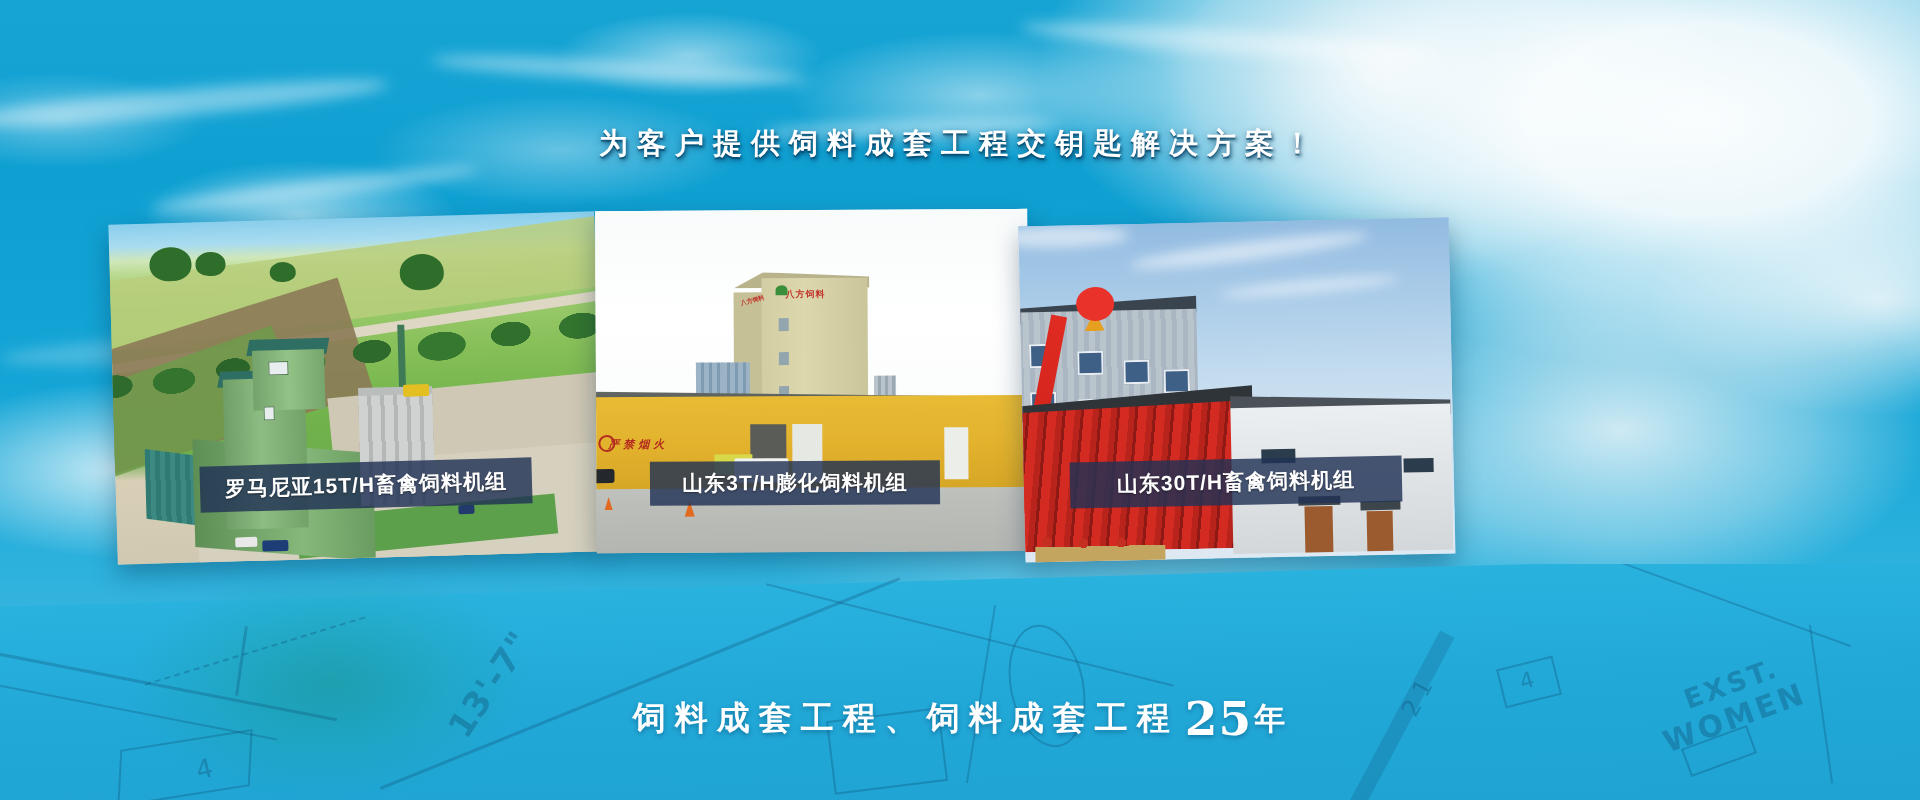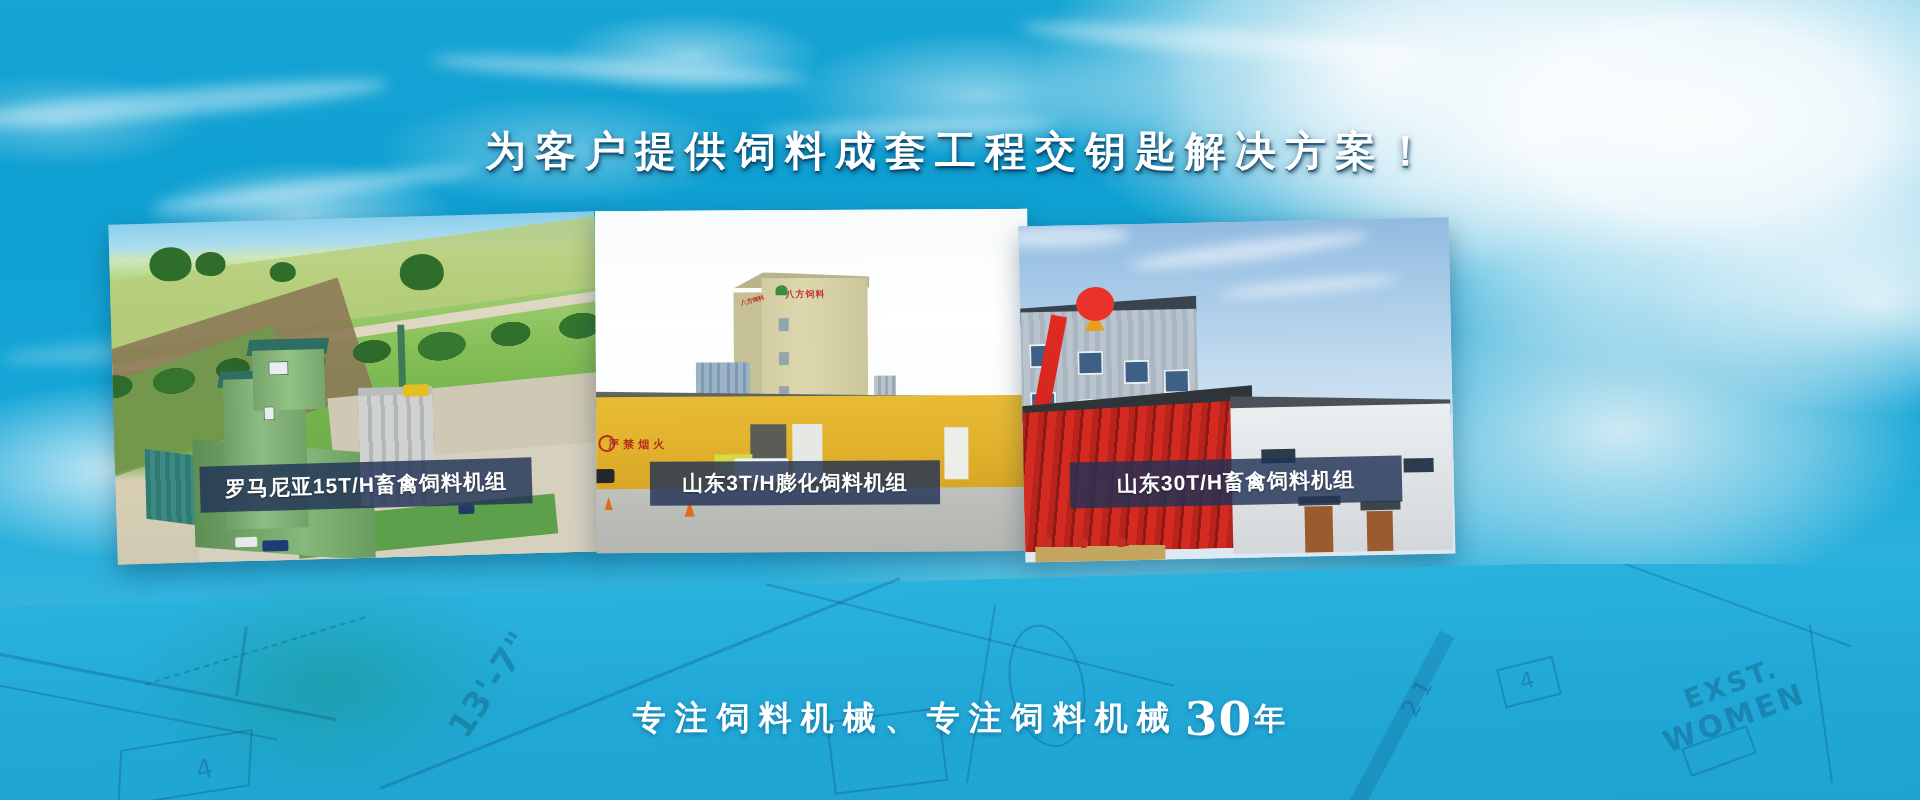--- a/index.html
+++ b/index.html
@@ -37,21 +37,21 @@
   .sky-wisp.w4{left:760px;top:120px;width:300px;height:16px;transform:rotate(-2deg);}
   .sky-wisp.w5{left:0px;top:330px;width:520px;height:30px;transform:rotate(-3deg);opacity:.55;}
   .sky-wisp.w6{left:1020px;top:30px;width:420px;height:24px;transform:rotate(4deg);}
 
   
   .headline{
     position:absolute;left:0;top:124px;width:1920px;
     text-align:center;
     font-family:"DejaVu Serif","Liberation Serif",serif;
     font-weight:700;
-    font-size:41px;
+    font-size:29px;
     letter-spacing:9px;
     color:#ffffff;
     text-shadow:
       0 2px 0 rgba(0,60,95,.55),
       0 3px 7px rgba(0,50,85,.55),
       2px 3px 3px rgba(0,55,90,.45);
     white-space:nowrap;
     z-index:6;
   }
 
@@ -125,21 +125,21 @@
   .p2 .tw{position:absolute;background:#93a6ad;}
   .p2 .tw1{left:193px;top:118px;width:10px;height:13px;}
   .p2 .tw2{left:193px;top:152px;width:10px;height:13px;}
   .p2 .tw3{left:193px;top:186px;width:10px;height:13px;}
   .p2 .silo2{position:absolute;top:162px;width:28px;height:58px;background:repeating-linear-gradient(90deg,#9cb3c6 0 5px,#7f9bb2 5px 8px);}
   .p2 .s1{left:110px;}
   .p2 .s2{left:136px;}
   .p2 .silo3{position:absolute;left:288px;top:176px;width:22px;height:44px;background:repeating-linear-gradient(90deg,#b8c3cb 0 4px,#9aa8b2 4px 7px);}
   .p2 .hall{position:absolute;left:-10px;top:196px;width:460px;height:92px;background:linear-gradient(180deg,#e8bb35 0%,#e2b22d 55%,#d6a626 100%);}
   .p2 .hall-roof{position:absolute;left:-10px;top:186px;width:460px;height:22px;background:linear-gradient(180deg,#6b6f6b 0%,#4e524e 100%);clip-path:polygon(0 20%,100% 55%,100% 100%,0 100%);}
-  .p2 .nofire{position:absolute;left:22px;top:236px;font-size:11px;color:#b42b1f;font-weight:700;letter-spacing:4px;}
+  .p2 .nofire{position:absolute;left:22px;top:236px;font-size:11px;color:#b42b1f;font-weight:700;letter-spacing:4px;font-style:italic;}
   .p2 .nofire-ic{position:absolute;left:12px;top:234px;width:13px;height:13px;border:2px solid #b42b1f;border-radius:50%;}
   .p2 .door{position:absolute;background:#5a5c58;}
   .p2 .d1{left:164px;top:224px;width:36px;height:58px;}
   .p2 .d2{left:206px;top:224px;width:30px;height:58px;background:#e6e8e4;}
   .p2 .d3{left:358px;top:228px;width:24px;height:52px;background:#eceee9;}
   .p2 .truck{position:absolute;left:148px;top:258px;width:54px;height:24px;background:#f0f2ef;border-radius:2px;}
   .p2 .truck-bed{position:absolute;left:128px;top:254px;width:38px;height:20px;background:#d8d94a;}
   .p2 .cone{position:absolute;left:98px;top:300px;width:0;height:0;border-left:5px solid transparent;border-right:5px solid transparent;border-bottom:16px solid #e26a20;}
   .p2 .cone2{position:absolute;left:18px;top:296px;width:0;height:0;border-left:4px solid transparent;border-right:4px solid transparent;border-bottom:13px solid #e26a20;}
   .p2 .darkcar{position:absolute;left:-6px;top:268px;width:34px;height:14px;background:#24282c;border-radius:3px;}
@@ -391,16 +391,16 @@
     <div class="bp-box" style="left:1500px;top:98px;width:54px;height:36px;transform:rotate(-14deg);"></div>
     <div class="bp" style="left:1520px;top:104px;font-size:22px;transform:rotate(-16deg);">4</div>
     <div class="bp" style="left:1682px;top:104px;font-size:27px;font-weight:700;letter-spacing:3px;transform:rotate(-20deg);">EXST.</div>
     <div class="bp" style="left:1660px;top:136px;font-size:30px;font-weight:700;letter-spacing:3px;transform:rotate(-20deg);">WOMEN</div>
     <div class="bp-box" style="left:1684px;top:172px;width:66px;height:26px;transform:rotate(-20deg);"></div>
     <div class="bp-line" style="left:1560px;top:30px;width:300px;height:2px;transform:rotate(20deg);"></div>
     <div class="bp-line" style="left:1820px;top:60px;width:2px;height:160px;transform:rotate(-8deg);"></div>
   </div>
 
   <div class="tagline">
-    <span class="tg-cn">专注饲料机械、专注饲料机械</span><span class="tg-num">30</span><span class="tg-yr">年</span>
+    <span class="tg-cn">饲料成套工程、饲料成套工程</span><span class="tg-num">25</span><span class="tg-yr">年</span>
   </div>
 
 </div>
 
 </body></html>

